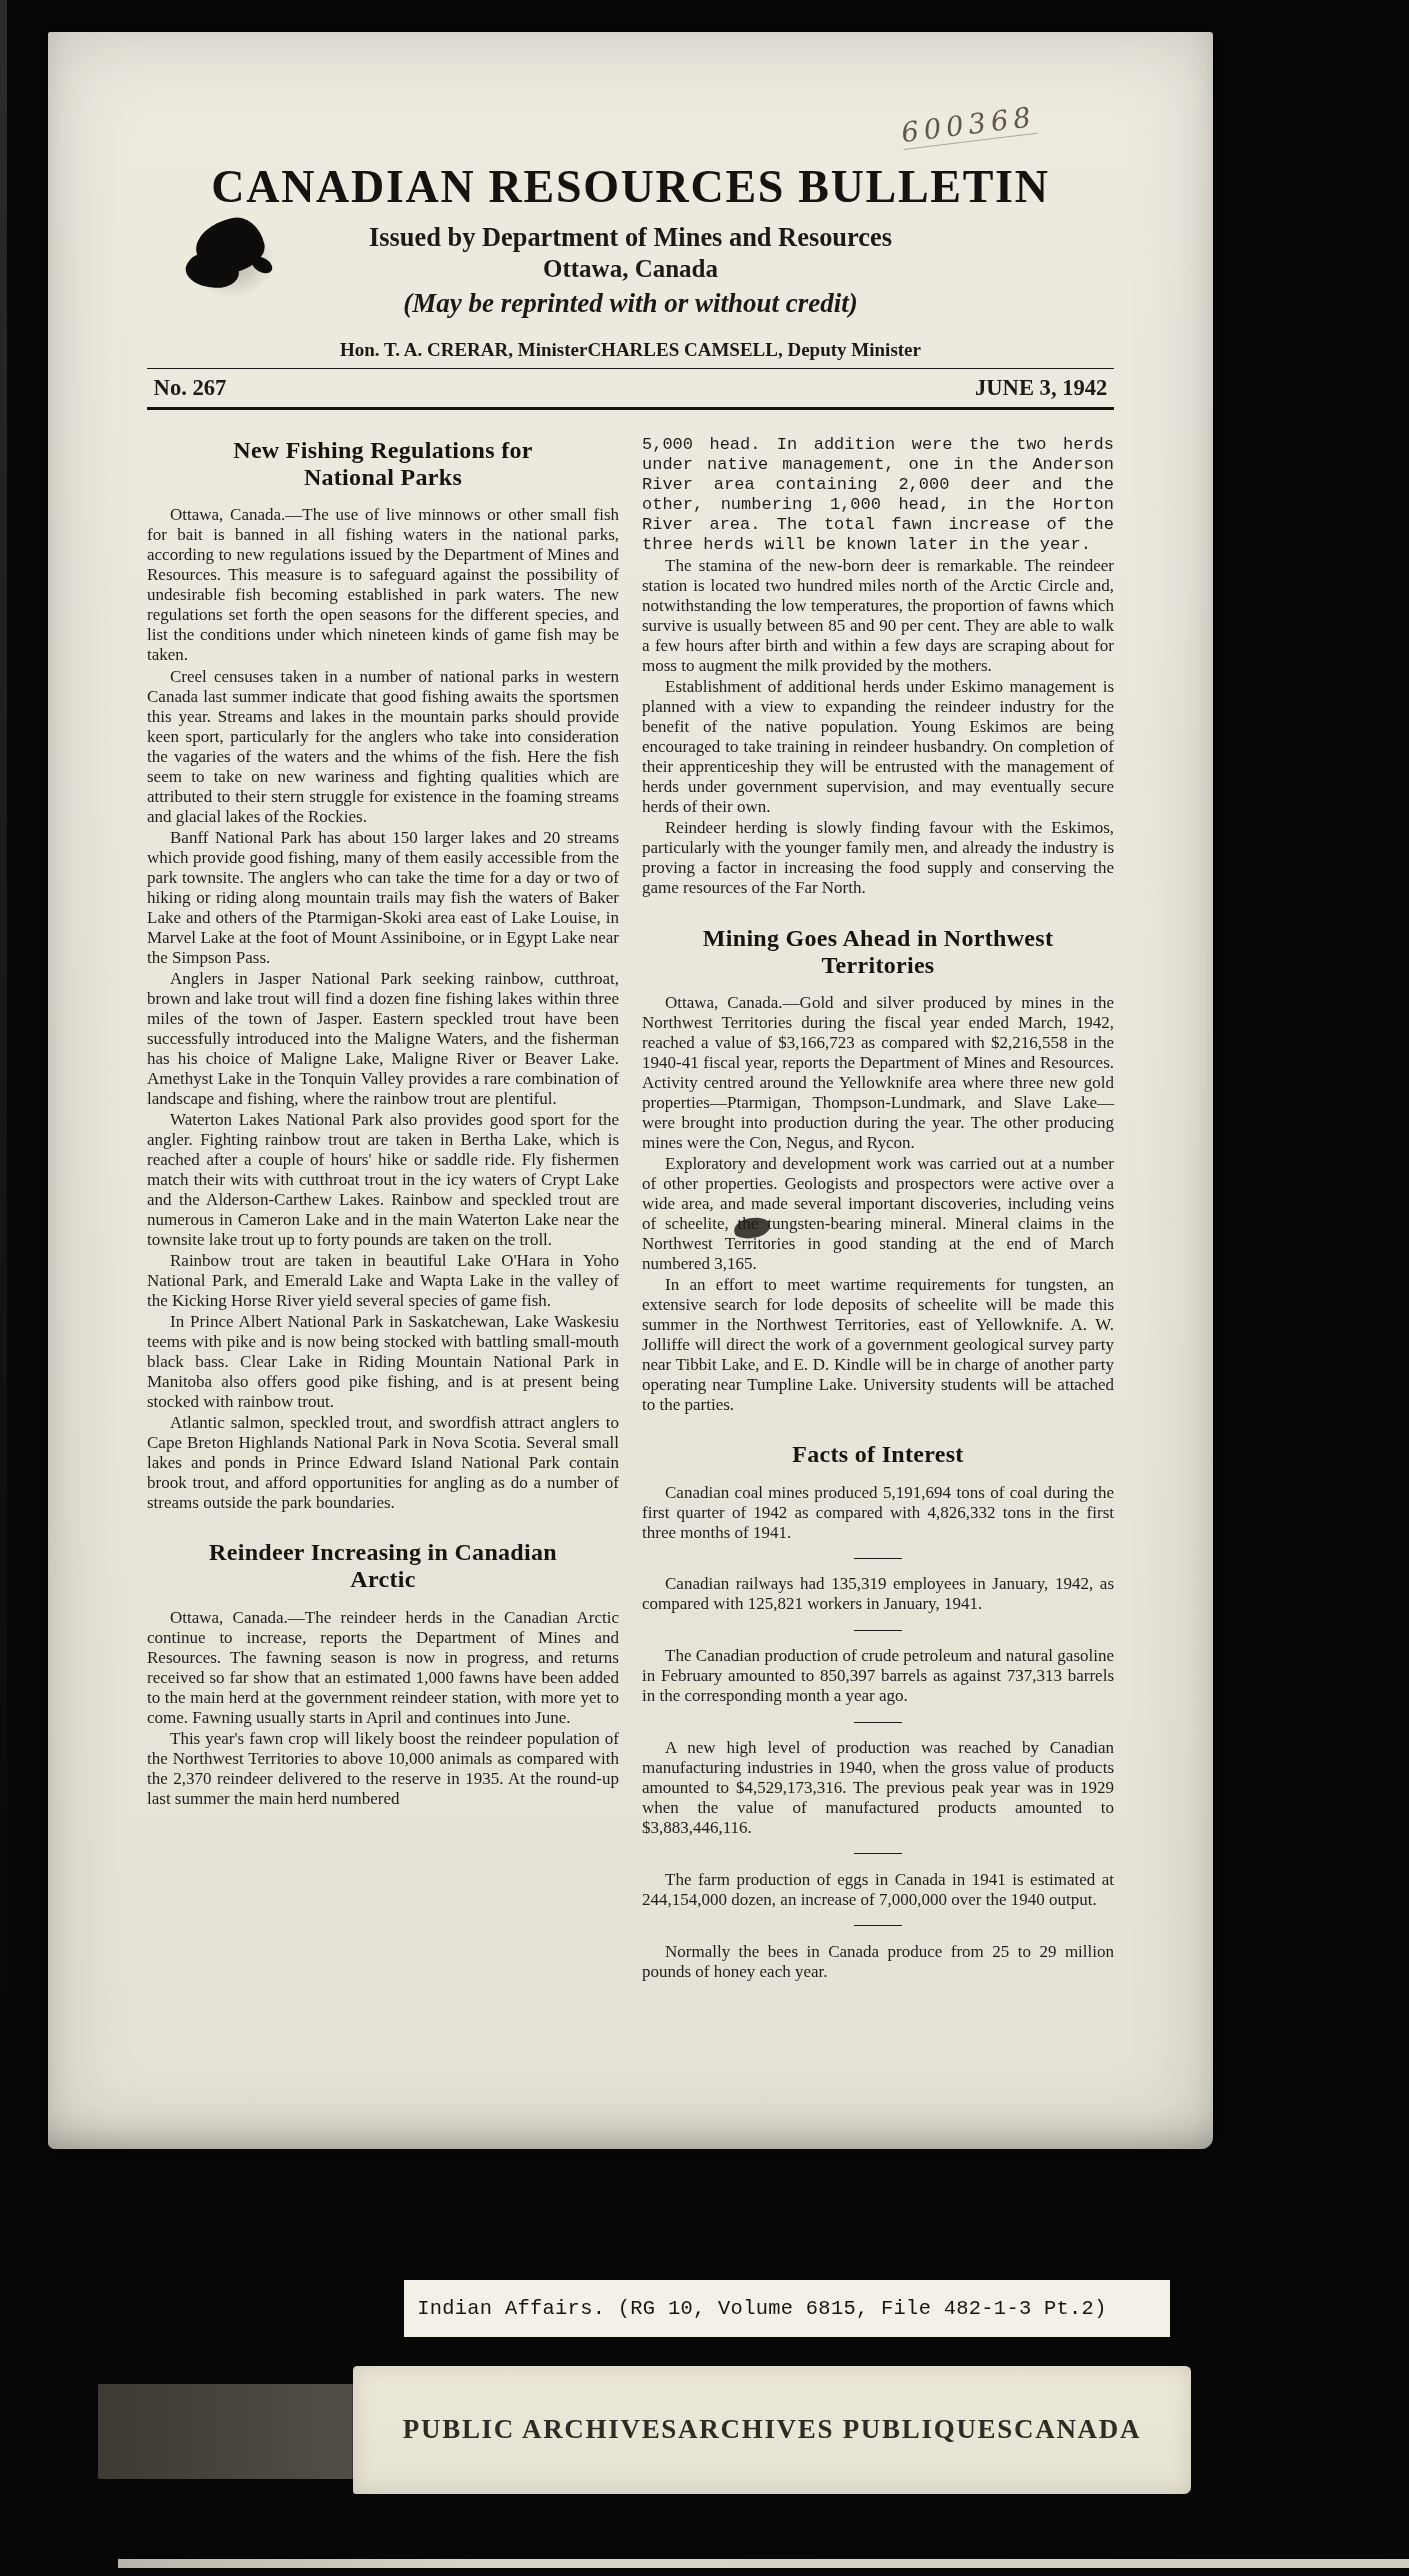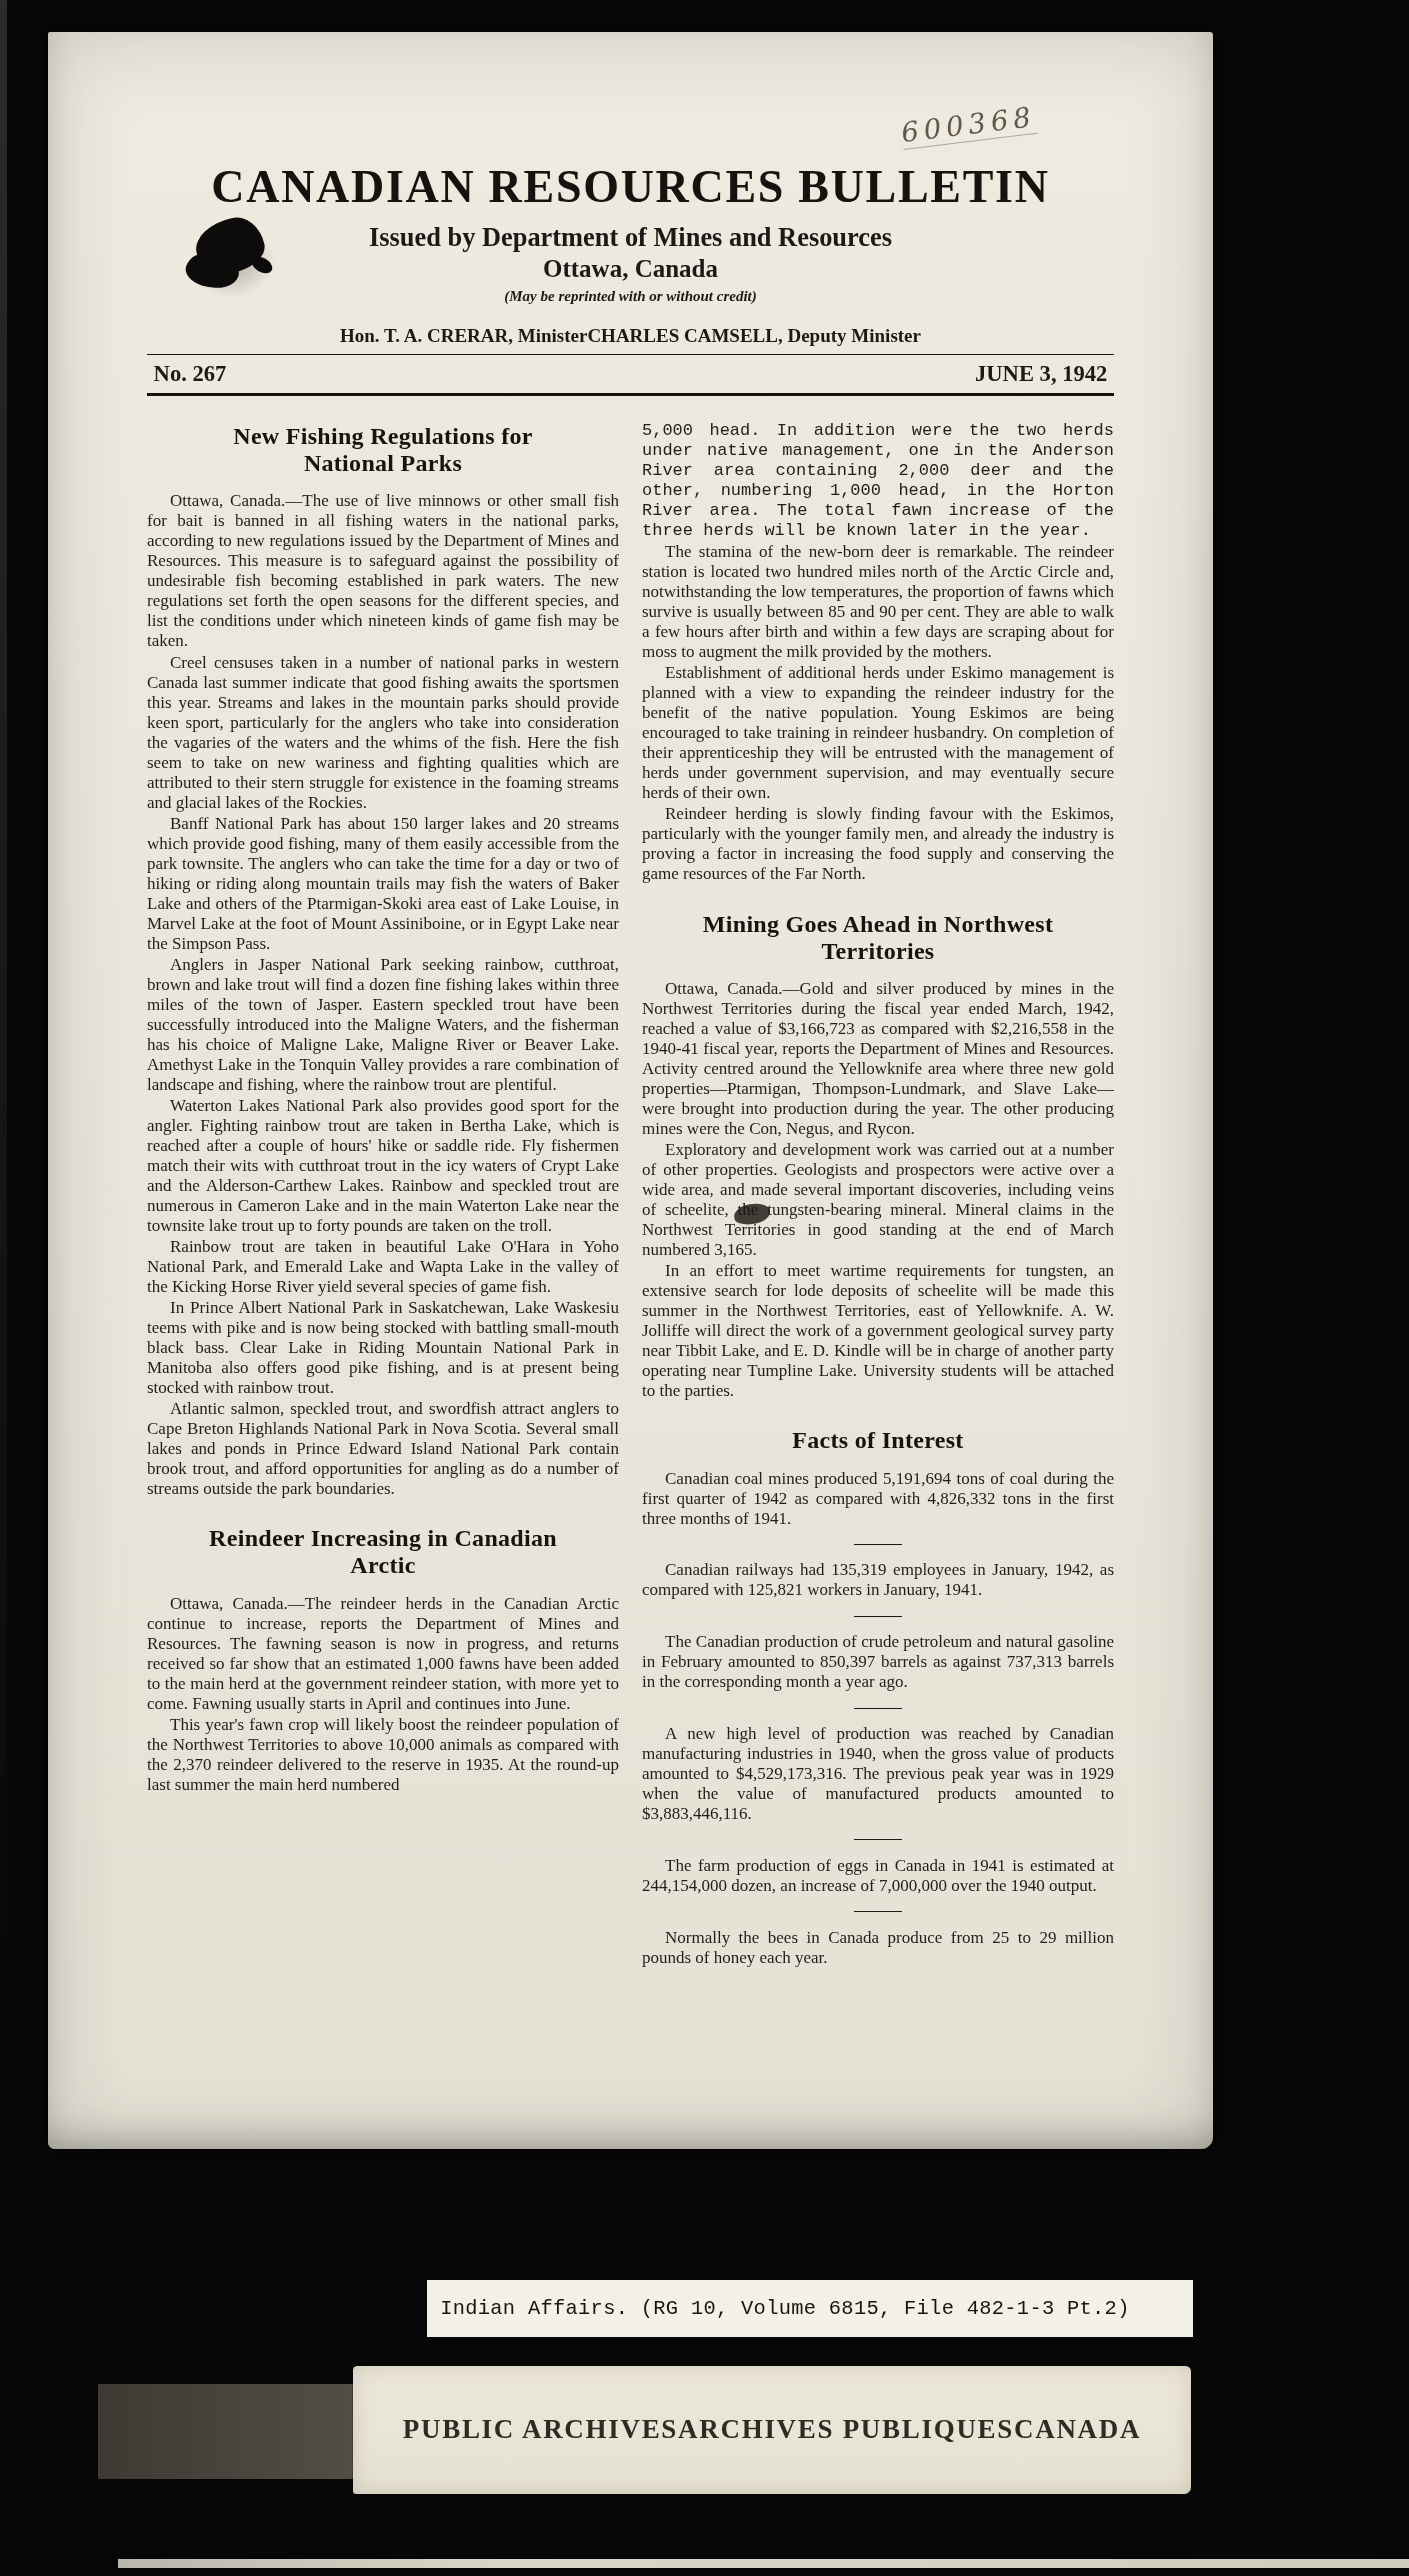--- a/index.html
+++ b/index.html
@@ -43,21 +43,21 @@
   .ink-blot .blob-c { left: 65px; top: 39px; width: 22px; height: 14.3px; border-radius: 50%; transform: rotate(30deg); }
 
   
   .masthead { margin-top: 128px; text-align: center; }
   .masthead h1 {
     margin: 0; font-size: 46px; font-weight: 700; letter-spacing: 1.7px;
     color: #14130f;
   }
   .masthead .sub1 { margin-top: 8.8px; font-size: 26.4px; font-weight: 700; }
   .masthead .sub2 { margin-top: 2.2px;  font-size: 25px; font-weight: 700; }
-  .masthead .note { margin-top: 5.5px; font-size: 15px; font-weight: 600; font-style: italic; }
+  .masthead .note { margin-top: 5.5px; font-size: 27px; font-weight: 600; font-style: italic; }
   .officials {
     display: flex; justify-content: center;
     margin-top: 20px; font-size: 19px; font-weight: 700;
     border-bottom: 1.7px solid #1a1916; padding: 0 2.2px 6.6px 2.2px;
     text-align: left;
   }
   .issue-row {
     display: flex; justify-content: space-between;
     font-size: 22.6px; font-weight: 700;
     padding: 5.5px 6.6px 6.6px 6.6px;
@@ -83,21 +83,21 @@
   .fact-divider { width: 48px; border-top: 1.7px solid #1c1b17; margin: 15.4px auto; }
   .ink-smudge {
     position: absolute; left: 92px; top: 783px; width: 36px; height: 20px;
     background: rgba(28,24,19,0.82);
     border-radius: 55% 60% 50% 58% / 60% 50% 58% 45%;
     transform: rotate(-9deg);
   }
 
   
   .file-label {
-    position: absolute; left: 427px; top: 2280px; width: 766px; height: 57px;
+    position: absolute; left: 404px; top: 2280px; width: 766px; height: 57px;
     background: #f3f0e7; display: flex; align-items: center;
     padding: 0 13.2px; box-sizing: border-box;
     font-family: "Liberation Mono", "DejaVu Sans Mono", monospace;
     font-size: 20.4px; color: #17150f; letter-spacing: 0.3px; white-space: nowrap;
   }
   .stamp-band {
     position: absolute; left: 98px; top: 2384px; width: 1077px; height: 95px;
     background: linear-gradient(90deg, #3c3a33 0%, #5b584e 35%, #6a6659 100%);
     border-radius: 1.7px;
   }

